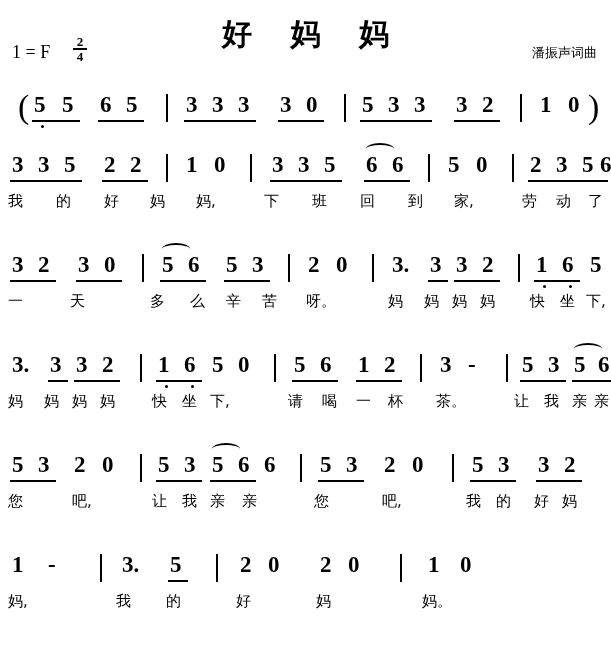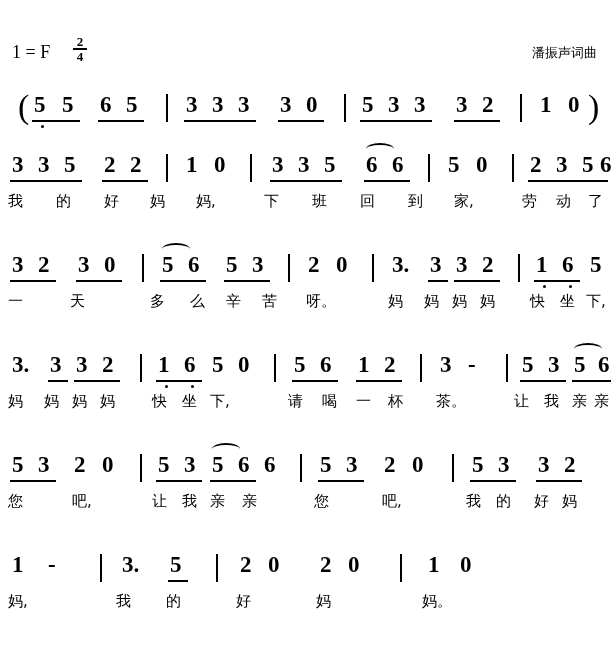--- a/index.html
+++ b/index.html
@@ -74,20 +74,21 @@
   
   .dotu{position:absolute;width:3px;height:3px;border-radius:50%;background:#000;}
   
   .slur{position:absolute;border-top:2px solid #000;border-radius:50%;height:10px;}
 </style>
 </head>
 <body>
 
 <div id="sheet">
 
+  <div class="title">好 妈 妈</div>
 
   <div class="keysig">
     <span>1 = F</span>
   </div>
 
   <div class="meter">
     <span class="num">2</span>
     <span class="bar"></span>
     <span class="den">4</span>
   </div>

